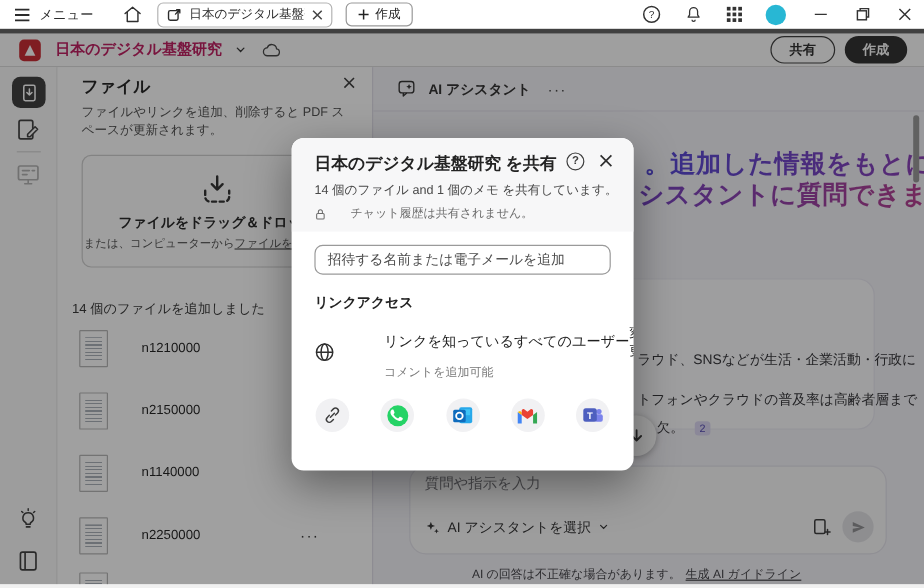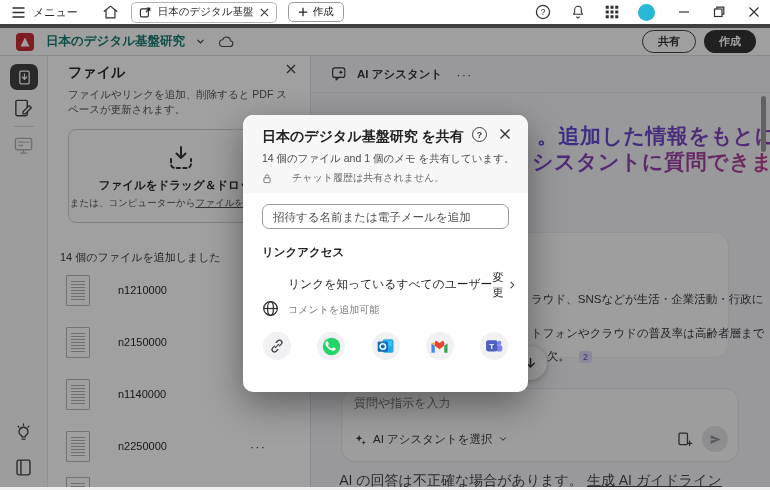--- a/index.html
+++ b/index.html
@@ -24,21 +24,21 @@
 .titlebar-right { margin-left:auto; display:flex; align-items:center; margin-right:10px; }
 .tb-icon { margin-left:19px; }
 .avatar { width:17px; height:17px; border-radius:50%; background:#28B7D4; margin-left:19px; }
 .win-ctl { margin-left:23px; }
 
 
 .toolbar { position:absolute; left:0; top:28px; width:770px; height:28px; background:#fdfdfd;
   border-bottom:1px solid #dcdcdc; display:flex; align-items:center; }
 .acrobat-logo { width:18px; height:18px; margin-left:16px; border-radius:4px; background:#C9252D;
   display:flex; align-items:center; justify-content:center; }
-.doc-title { margin-left:12px; font-weight:bold; font-size:12.5px; color:#0f766e; white-space:nowrap; }
+.doc-title { margin-left:12px; font-weight:bold; font-size:12.5px; color:#be185d; white-space:nowrap; }
 .t-chevron { margin-left:10px; }
 .t-cloud { margin-left:12px; }
 .toolbar-right { margin-left:auto; display:flex; align-items:center; gap:8px; margin-right:14px; }
 .btn-outline { height:23px; padding:0 15px; border:1.5px solid #3a3a3a; border-radius:12px;
   font-size:11px; font-weight:bold; color:#2a2a2a; background:transparent; display:flex; align-items:center; }
 .btn-dark { height:23px; padding:0 15px; border:none; border-radius:12px; background:#2b2b2b;
   color:#fff; font-size:11px; font-weight:bold; display:flex; align-items:center; }
 
 
 .rail { position:absolute; left:0; top:56px; width:48px; bottom:3px; background:#fafafa; border-right:1px solid #e4e4e4; }
@@ -91,21 +91,21 @@
 .question-card { position:absolute; left:30px; top:332px; width:398px; height:74px;
   background:#fafafb; border:1px solid #e4e3eb; border-radius:14px; }
 .q-input { position:absolute; left:12px; top:7px; right:12px; border:none; outline:none; background:transparent;
   font-size:12px; color:#333; font-family:"Liberation Sans", sans-serif; }
 .q-input::placeholder { color:#6f6f74; }
 .q-bottom { position:absolute; left:12px; right:10px; bottom:9px; display:flex; align-items:center; }
 .q-select { display:flex; align-items:center; gap:6px; font-size:11.5px; color:#2e2e2e; }
 .q-actions { margin-left:auto; display:flex; align-items:center; gap:9px; }
 .send-btn { width:26px; height:26px; border-radius:50%; background:#e2e2e5; display:flex;
   align-items:center; justify-content:center; }
-.ai-footer { position:absolute; left:0; right:20px; top:416px; text-align:center; font-size:14px; color:#3d3d42; }
+.ai-footer { position:absolute; left:0; right:20px; top:416px; text-align:center; font-size:10px; color:#3d3d42; }
 .ai-footer .g-link { text-decoration:underline; margin-left:4px; }
 .ai-scrollbar { position:absolute; right:4px; top:40px; width:5px; height:56px; border-radius:3px; background:#979797; }
 
 
 .overlay { position:absolute; left:0; top:28px; right:0; bottom:3px; background:rgba(18,18,18,.40); z-index:40; }
 .bottombar { position:absolute; left:0; bottom:0; width:100%; height:3px; background:#f0f0f0; z-index:45; }
 
 
 .dialog { position:absolute; left:243px; top:115px; width:285px; height:277px; background:#fff;
   border-radius:10px; box-shadow:0 12px 36px rgba(0,0,0,.40); z-index:60; overflow:hidden; }
@@ -114,21 +114,21 @@
 .dlg-sub { margin-top:6px; font-size:10.5px; color:#494949; white-space:nowrap; }
 .dlg-lock { margin-top:5px; display:flex; align-items:center; gap:20px; font-size:10px; color:#6c6c6c; }
 .dlg-help { position:absolute; left:229px; top:12px; width:15px; height:15px; border:1.3px solid #3f3f3f;
   border-radius:50%; font-size:9.5px; font-weight:bold; color:#3f3f3f; display:flex; align-items:center; justify-content:center; }
 .dlg-close { position:absolute; left:256px; top:13px; }
 .dlg-body { padding:11px 19px 0 19px; }
 .invite-input { width:247px; height:25px; border:1px solid #9a9a9a; border-radius:7px; padding:0 10px;
   font-size:11.5px; color:#333; background:#fff; outline:none; font-family:"Liberation Sans", sans-serif; }
 .invite-input::placeholder { color:#4e4e4e; }
 .link-access { margin-top:16px; font-size:11.5px; font-weight:bold; color:#232323; }
-.aud-row { margin-top:10px; display:flex; align-items:flex-end; }
+.aud-row { margin-top:10px; display:flex; align-items:center;gap:32px; }
 .aud-col { margin-left:9px; flex:1; }
 .aud-top { display:flex; align-items:center; }
 .aud-label { font-size:11.8px; color:#1f1f1f; white-space:nowrap; }
 .change-link { margin-left:auto; display:flex; align-items:center; gap:4px; font-size:11px; color:#222; }
 .aud-perm { margin-top:3px; font-size:10px; color:#787878; }
 .share-row { display:flex; justify-content:space-between; margin-top:15px; padding:0 1px; }
 .share-circle { width:28px; height:28px; border-radius:50%; background:#f1f1f3; display:flex;
   align-items:center; justify-content:center; }
 </style>
 </head>

